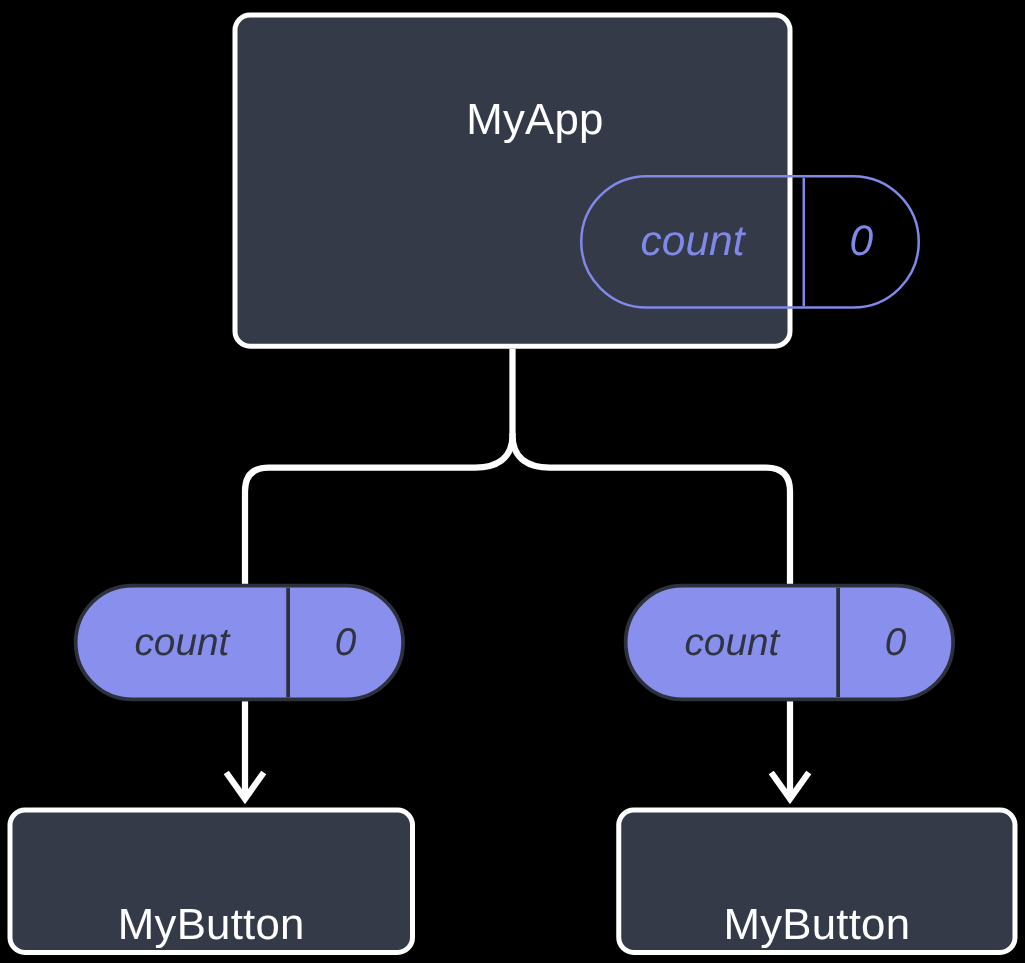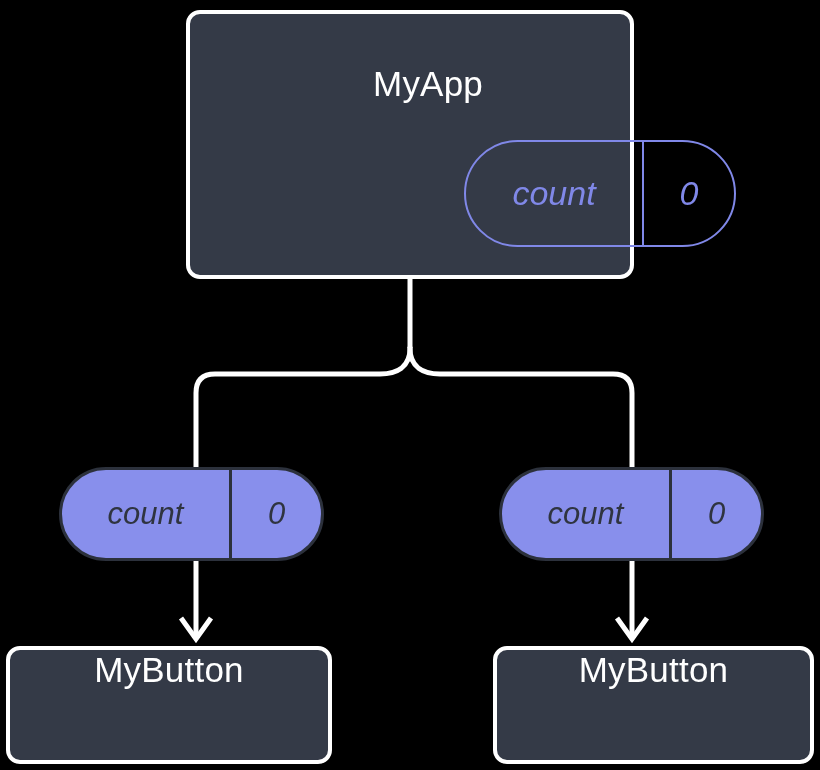--- a/index.html
+++ b/index.html
@@ -44,32 +44,32 @@
     position: absolute;
     left: 0;
     right: 0;
     text-align: center;
     color: #ffffff;
     font-size: 35px;
     letter-spacing: 0.2px;
     white-space: nowrap;
   }
   #myapp-title {
-    top: 50px;
+    top: 62px;
     padding-left: 36px;
   }
   
   .leaf-box {
     position: absolute;
     box-sizing: border-box;
     background: #343a47;
     border: 4px solid #ffffff;
     border-radius: 14px;
     display: flex;
-    align-items: flex-start;
+    align-items: flex-end;
     justify-content: center;
   }
   #mybutton-box-left {
     left: 6px;
     top: 646px;
     width: 326px;
     height: 118px;
   }
   #mybutton-box-right {
     left: 493px;

